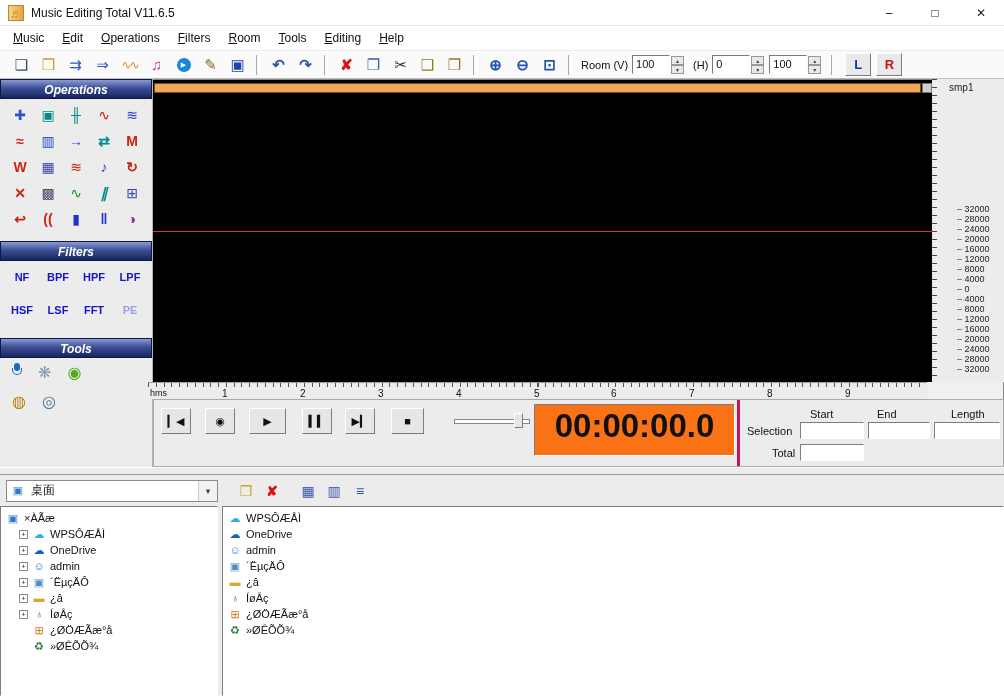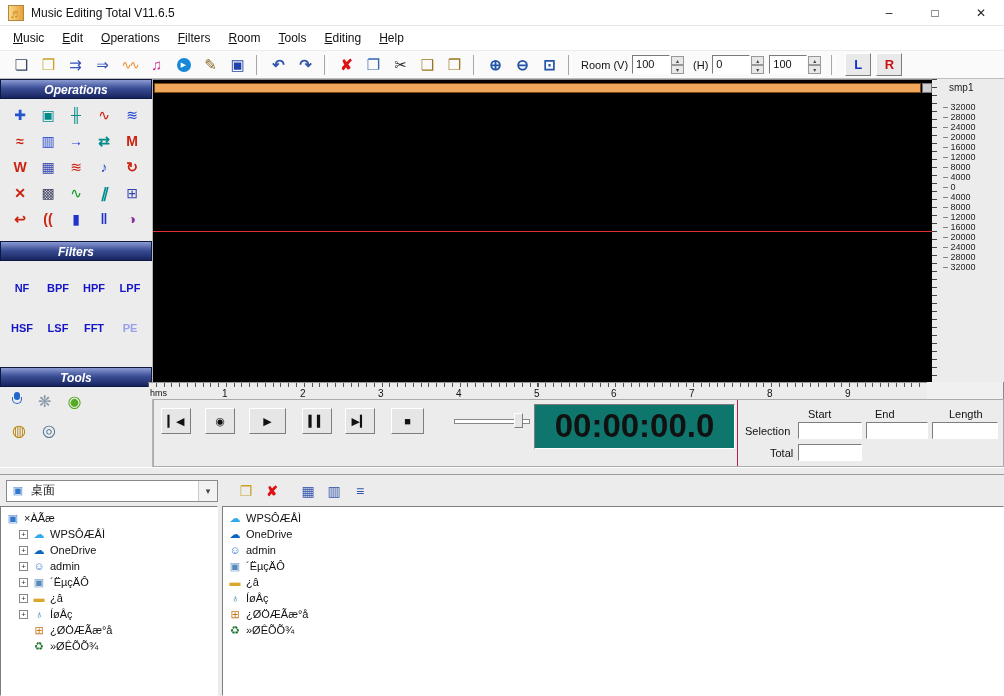--- a/index.html
+++ b/index.html
@@ -46,64 +46,64 @@
 
   
   .sidebar{position:absolute;left:0;top:79px;width:153px;height:388px;background:#ececec;
            border-right:1px solid #b5b5b5;box-sizing:border-box}
   .sec-header{height:20px;background:linear-gradient(180deg,#8b9bd4 0%,#3c4f96 45%,#16245e 100%);
               color:#fff;font-weight:bold;font-style:italic;text-align:center;line-height:20px;
               font-size:12px;border:1px solid #0e1840;box-sizing:border-box}
   .sec-header.m1{margin-top:9px}.sec-header.m2{margin-top:12px}
   .ops-grid{display:grid;grid-template-columns:repeat(5,1fr);padding:5px 6px 2px;row-gap:4px}
   .op{height:22px;text-align:center;font-size:14px;line-height:22px;cursor:pointer}
-  .filters-grid{display:grid;grid-template-columns:repeat(4,1fr);padding:21px 4px;row-gap:28px}
+  .filters-grid{display:grid;grid-template-columns:repeat(4,1fr);padding:10px 4px;row-gap:21px}
   .fbtn{text-align:center;font-weight:bold;font-size:11px;cursor:pointer}
   .tools-row{display:flex;gap:16px;padding:5px 12px;font-size:16px;align-items:center}
   .mic{display:inline-block;position:relative;width:10px;height:15px}
   .mic::before{content:"";position:absolute;left:2px;top:0;width:6px;height:8px;border-radius:3px;background:#2266cc}
   .mic::after{content:"";position:absolute;left:0;top:5px;width:8px;height:6px;border:1px solid #2266cc;
               border-top:none;border-radius:0 0 5px 5px}
 
   
   .wave{position:absolute;left:153px;top:79px;width:779px;height:303px;background:#000;
         border-top:1px solid #888;box-sizing:border-box}
   .wave-loaded{position:absolute;left:1px;right:11px;top:3px;height:8px;background:#efa75c;border:1px solid #7a4a10}
   .wave-cap{position:absolute;right:0;top:3px;width:10px;height:10px;background:#cfcfcf;border:1px solid #777;box-sizing:border-box}
   .wave-center{position:absolute;left:0;right:0;top:151px;height:1px;background:#e03030}
   .tickstrip{position:absolute;left:932px;top:79px;width:9px;height:303px;background:#ececec;
              background-image:repeating-linear-gradient(to bottom,#444 0 1px,transparent 1px 8px);
              background-size:5px 100%;background-repeat:no-repeat}
   .scale{position:absolute;left:941px;top:79px;width:63px;height:303px;background:#ececec;font-size:9px;color:#222}
   .scale-title{position:absolute;left:8px;top:3px;font-size:10px}
-  .scale-vals{position:absolute;left:2px;top:23px;height:272px;display:flex;flex-direction:column;justify-content:flex-start}
+  .scale-vals{position:absolute;left:16px;top:23px;height:272px;display:flex;flex-direction:column;justify-content:flex-end}
   .scale-vals span::before{content:"‒ ";color:#444}
 
   
   .ruler{position:absolute;left:148px;top:382px;width:779px;height:17px;background:#ececec;
          border-top:1px solid #999;box-sizing:border-box;font-size:10px;
          background-image:repeating-linear-gradient(to right,#555 0 1px,transparent 1px 7.79px);
          background-size:100% 4px;background-repeat:no-repeat}
   .runit{position:absolute;left:2px;top:5px;font-size:9px}
   .rtick{position:absolute;top:5px}
 
   
   .bottombar{position:absolute;left:153px;top:399px;width:851px;height:68px;background:#ececec;
              border:1px solid #aaa;box-sizing:border-box}
   .pbtn{position:absolute;top:8px;height:26px;background:#e6e6e6;border:1px solid;
         border-color:#fff #7d7d7d #7d7d7d #fff;text-align:center;line-height:24px;font-size:11px;
         box-sizing:border-box;cursor:pointer}
   .slider{position:absolute;left:300px;top:13px;width:76px;height:15px}
   .slider-track{position:absolute;left:0;right:0;top:6px;height:3px;background:#fff;border:1px solid #888}
   .slider-handle{position:absolute;left:60px;top:0;width:9px;height:15px;background:#e6e6e6;border:1px solid;
                  border-color:#fff #7d7d7d #7d7d7d #fff;box-sizing:border-box}
-  .timebox{position:absolute;left:380px;top:4px;width:201px;height:45px;background:#0f766e;border:1px solid;
+  .timebox{position:absolute;left:380px;top:4px;width:201px;height:52px;background:#f97316;border:1px solid;
            border-color:#7d7d7d #fff #fff #7d7d7d;font-size:33px;font-weight:bold;text-align:center;
            line-height:42px;box-sizing:border-box;white-space:nowrap}
-  .selpanel{position:absolute;left:583px;top:0;right:0;bottom:0;border-left:1px solid #be185d}
+  .selpanel{position:absolute;left:583px;top:0;right:0;bottom:0;border-left:3px solid #be185d}
   .sel-h,.sel-r{position:absolute;font-size:11px}
   .selinput{position:absolute;height:17px;background:#fff;border:1px solid;border-color:#7d7d7d #fff #fff #7d7d7d;
             box-sizing:border-box;font-size:11px;padding:0 2px}
 
   .divider{position:absolute;left:0;top:467px;width:100%;height:7px;background:#ececec;border-top:1px solid #fff}
 
   
   .browser{position:absolute;left:0;top:474px;width:100%;height:222px;background:#ececec;
            border-top:1px solid #9a9a9a;box-sizing:border-box}
   .btoolbar{position:absolute;left:0;top:3px;width:100%;height:25px;display:flex;align-items:center;

